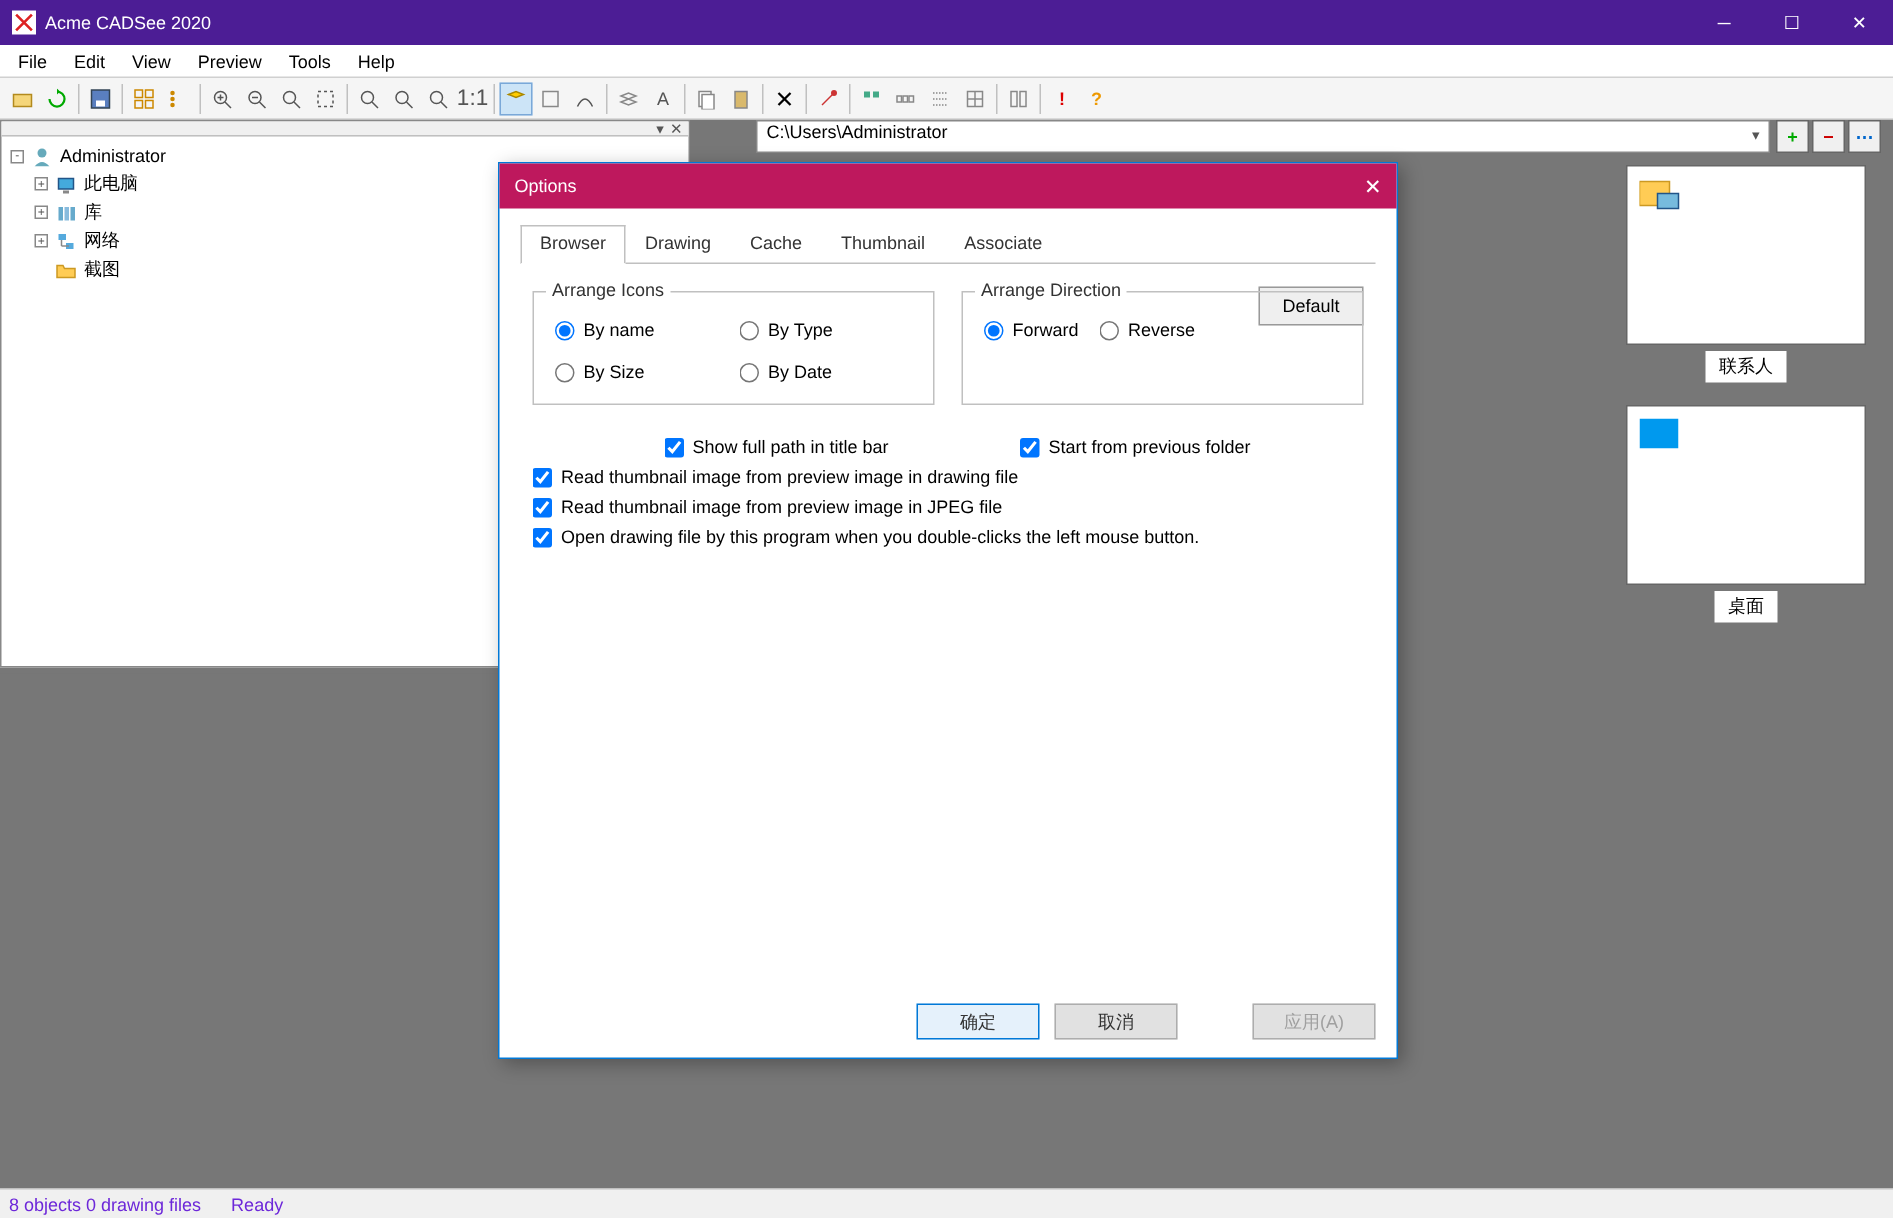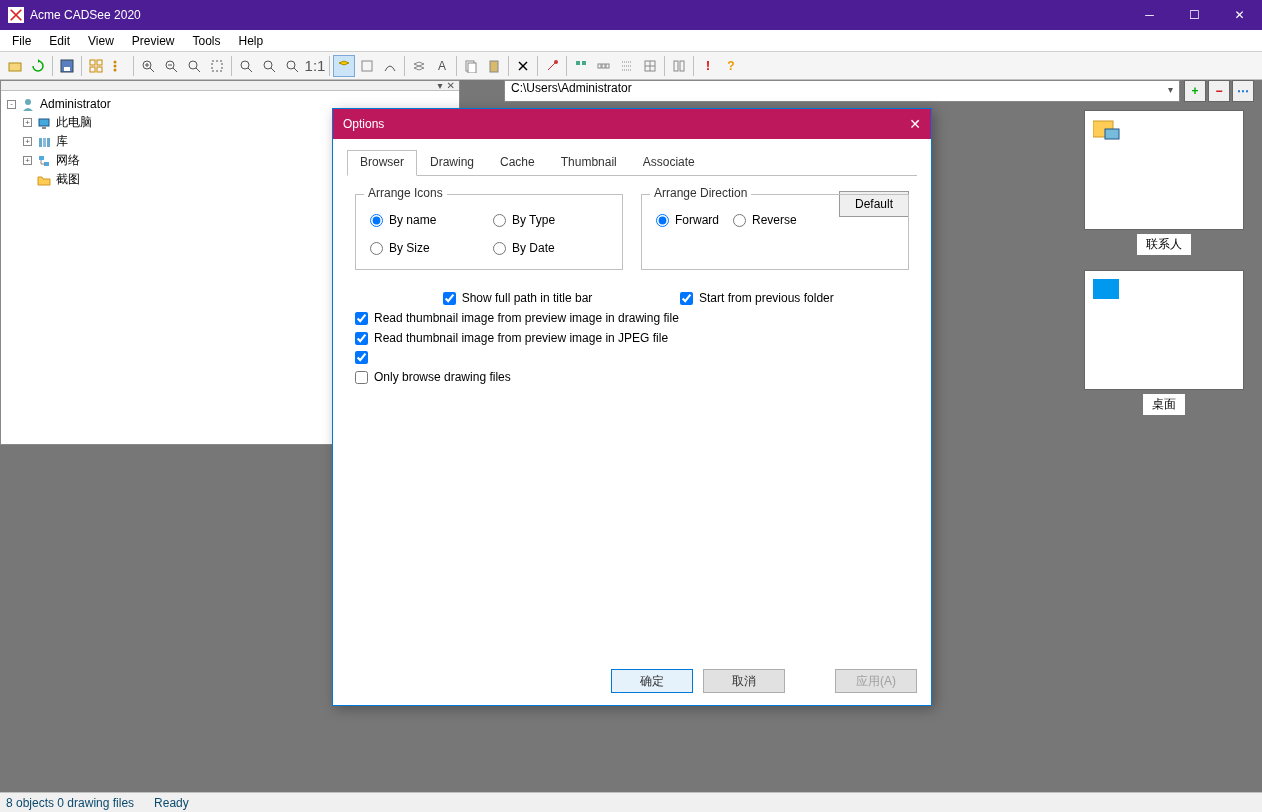--- a/index.html
+++ b/index.html
@@ -38,21 +38,21 @@
 .path-input::after { content:'▾'; position:absolute; right:6px; top:3px; color:#555; font-size:10px;}
 .path-btns { display:flex; gap:2px; }
 .path-btn { width:22px;height:22px; background:#f0f0f0; border:1px solid #666; display:flex;align-items:center;justify-content:center; font-weight:bold;}
 .thumbs-area { position:absolute; top:30px; left:8px; right:8px; bottom:8px; }
 .thumb { position:absolute; width:160px; }
 .thumb-box { width:160px; height:120px; background:#fff; border:1px solid #666; display:flex; align-items:flex-start; justify-content:flex-start; padding:8px;}
 .thumb-label { text-align:center; background:#fff; margin:4px auto 0; padding:1px 8px; display:inline-block; border:1px solid transparent;}
 .thumb-label-wrap{text-align:center;}
 
 .statusbar { position:absolute; bottom:0; left:0; right:0; height:20px; background:#f0f0f0; border-top:1px solid #c0c0c0; display:flex; align-items:center; padding:0 6px; gap:20px;}
-.statusbar .cell { color:#0c4a6e; }
+.statusbar .cell { color:#6d28d9; }
 
 
 .dialog { position:absolute; left:332px; top:108px; width:600px; height:598px; background:#fff; border:1px solid #0078d7; box-shadow: 3px 3px 12px rgba(0,0,0,0.3); z-index:100; display:flex; flex-direction:column;}
 .dlg-title { height:30px; background:#be185d; color:#fff; display:flex; align-items:center; padding:0 10px;gap:15px;}
 .dlg-title .x { margin-left:auto; font-size:14px;}
 .dlg-body { flex:1; padding:10px 14px 0 14px; position:relative;}
 .tabs { display:flex; border-bottom:1px solid #c0c0c0; height:27px; }
 .tab { padding:4px 12px; border:1px solid transparent; border-bottom:none; position:relative; top:1px; color:#333;}
 .tab.active { background:#fff; border:1px solid #c0c0c0; border-bottom:1px solid #fff; }
 .tab-content { padding:18px 8px 8px 8px; position:relative;}
@@ -443,24 +443,21 @@
         <label class="chk">
             <input type="checkbox" checked="" style="">
             <span>Read thumbnail image from preview image in drawing file</span>
           </label>
         <label class="chk">
             <input type="checkbox" checked="" style="">
             <span>Read thumbnail image from preview image in JPEG file</span>
           </label>
         <label class="chk">
             <input type="checkbox" checked="" style="">
-          </label>
-        <label class="chk">
-            <input type="checkbox" style="">
-            <span>Only browse drawing files</span>
+            <span>Open drawing file by this program when you double-clicks the left mouse button.</span>
           </label>
       </div>
     </div>
   </div>
   <div class="dlg-buttons">
     <button class="dlg-btn primary">确定</button>
     <button class="dlg-btn">取消</button>
     <button class="dlg-btn disabled">应用(A)</button>
   </div>
 </div>

